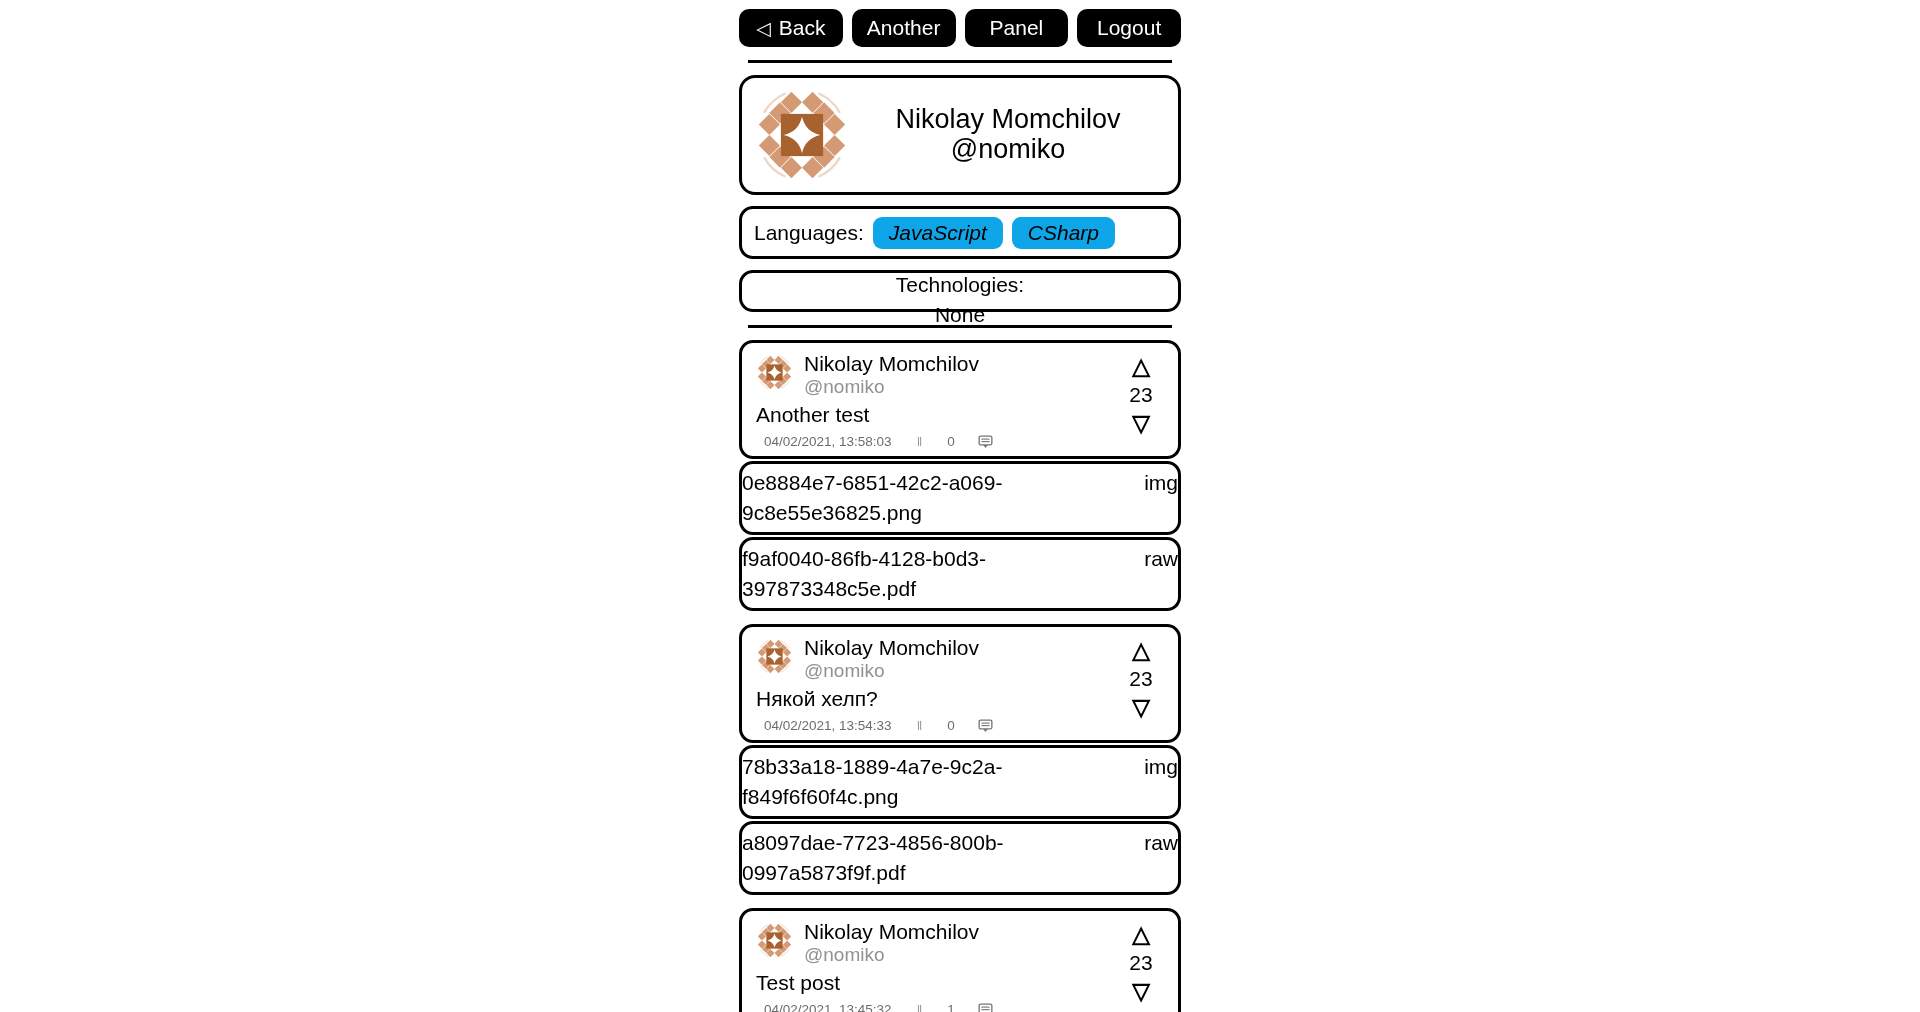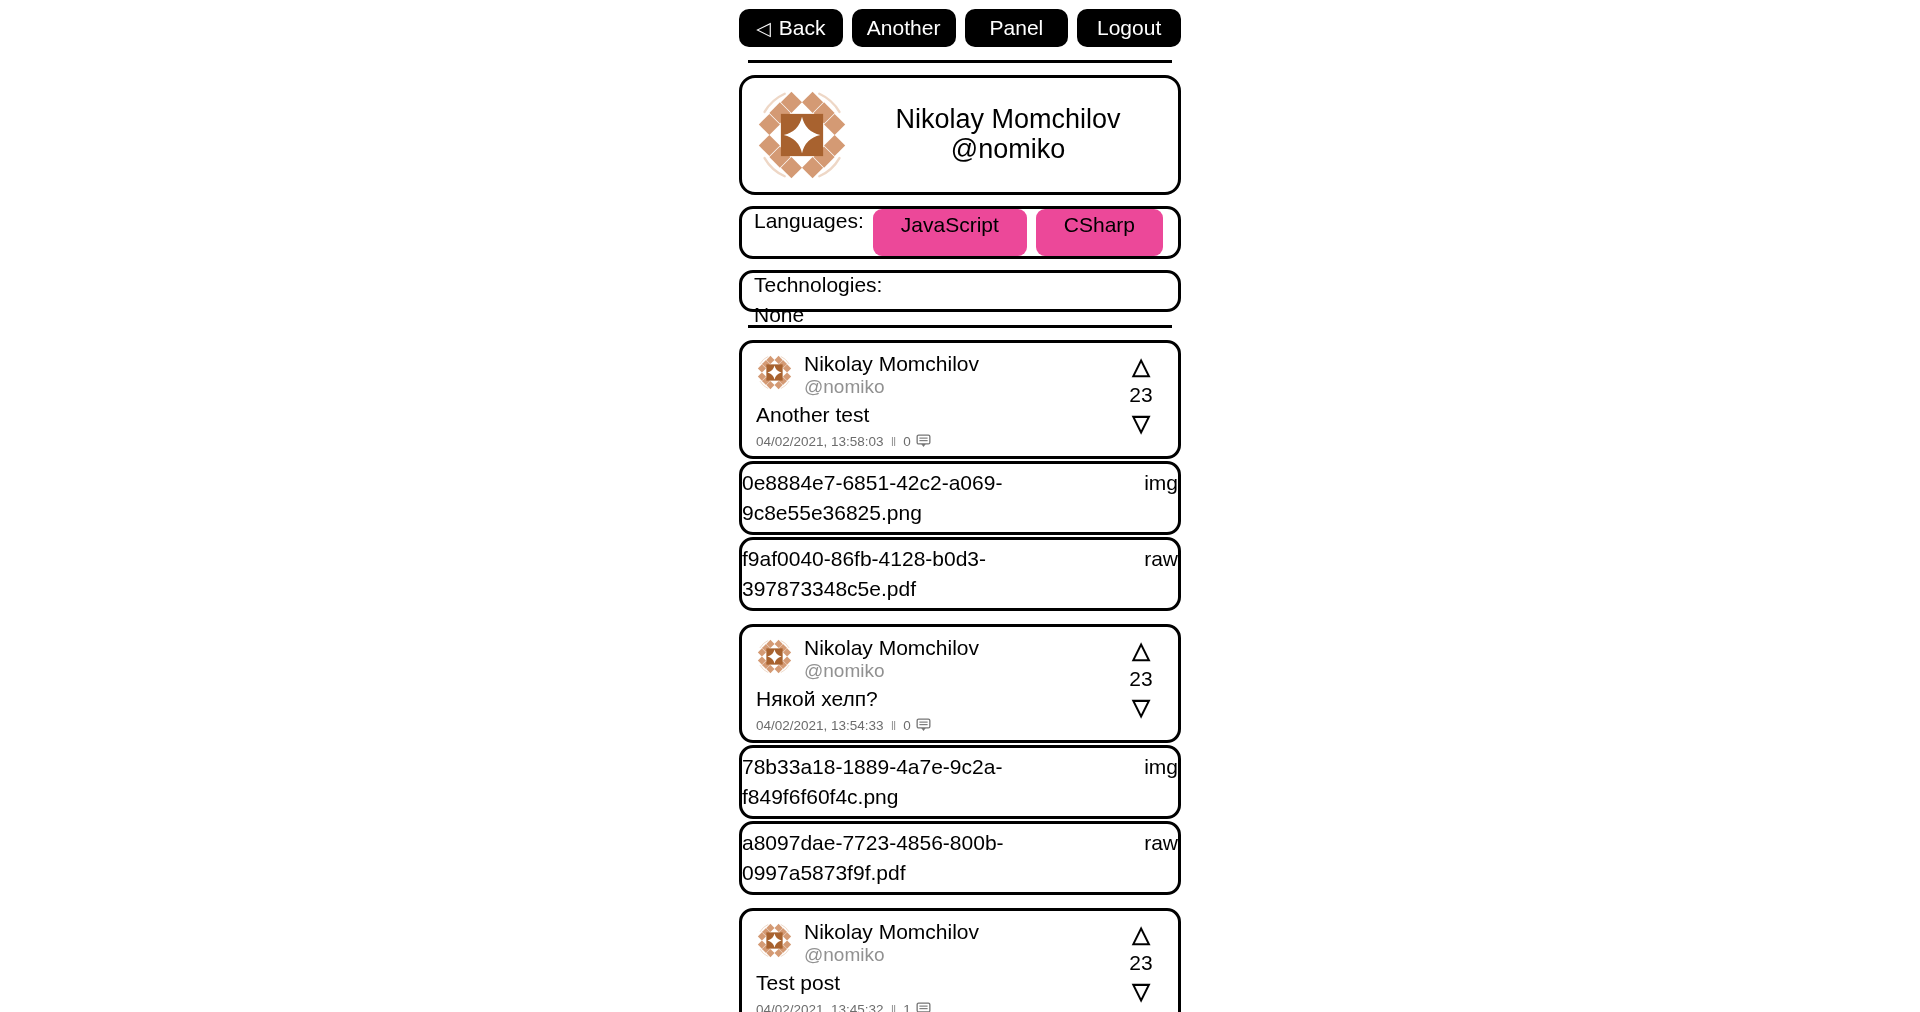--- a/index.html
+++ b/index.html
@@ -26,41 +26,41 @@
   .profile-card {
     border:3px solid #000; border-radius:16px; height:114px;
     display:flex; align-items:center; padding:0 12px;
   }
   .avatar-lg { width:96px; height:96px; flex:none; }
   .profile-names { flex:1; text-align:center; font-size:27px; line-height:1.1; }
 
   
   .info-card {
     border:3px solid #000; border-radius:14px; margin-top:11px;
-    padding:0 12px; display:flex; gap:9px; font-size:21px;
+    padding:0 12px; display:flex; align-items:center; gap:9px; font-size:21px;
   }
   .info-card.languages { height:47px; }
   .info-card.technologies { height:36px; gap:6px;flex-direction:column; }
   .badge-list { display:flex; gap:9px; }
-  .badge { background:#ec4899; border-radius:9px; padding:4px 28px; }
+  .badge { background:#0ea5e9; border-radius:9px; padding:4px 16px;font-style:italic; }
 
   
   .post-group { margin-bottom:13px; }
   .post-card {
     position:relative; border:3px solid #000; border-radius:14px;
     padding:9px 14px 7px 14px;
   }
   .post-header { display:flex; gap:11px; align-items:flex-start; }
   .avatar-sm { width:37px; height:37px; flex:none; margin-top:2px; }
   .post-author { font-size:21px; }
   .post-handle { font-size:19px; color:#919191; }
   .post-title { font-size:21px; margin-top:5px; }
   .post-meta {
     margin-top:7px; font-size:13.5px; color:#6c6c6c;
-    display:flex; align-items:flex-start; gap:7px;
+    display:flex; align-items:flex-end; gap:25px;margin-left:8px;
   }
   .meta-sep { color:#9a9a9a; }
   .comment-icon { width:15px; height:14px; margin-left:-2px; }
   .vote-col { position:absolute; top:9px; right:15px; width:44px; text-align:center; }
   .vote-arrow { font-size:23px; font-weight:bold; line-height:1.25; cursor:pointer; }
   .vote-count { font-size:21px; line-height:1.35; }
 
   
   .att-card {
     border:3px solid #000; border-radius:14px; margin-top:2px;

